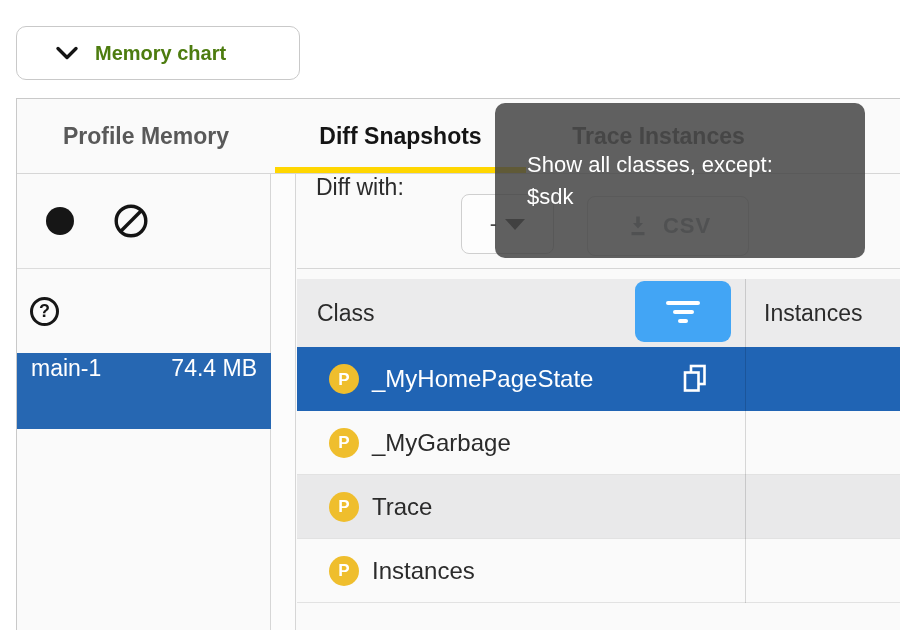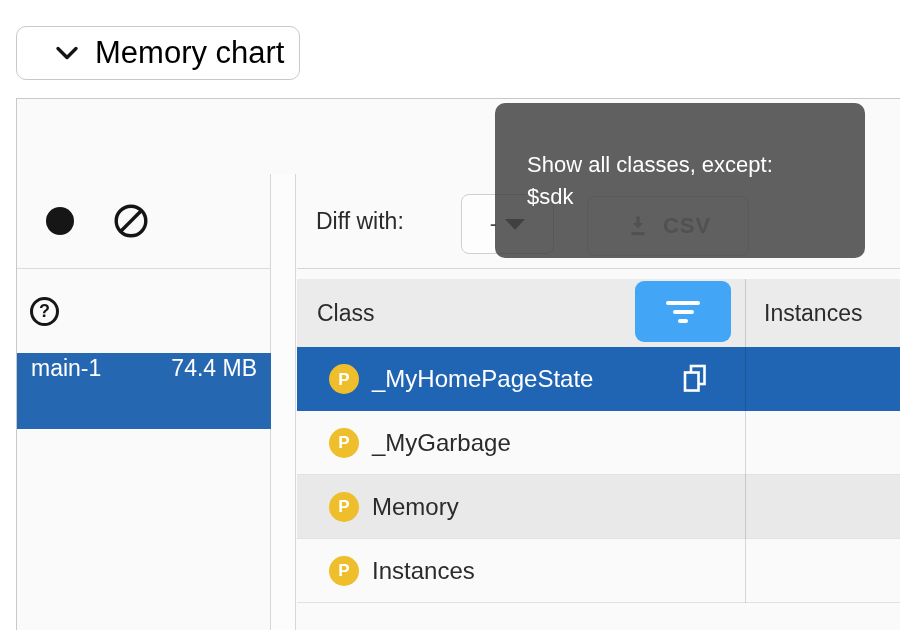--- a/index.html
+++ b/index.html
@@ -4,21 +4,21 @@
 <style>
   html,body{margin:0;padding:0;background:#ffffff;}
   body{width:900px;height:630px;overflow:hidden;font-family:"Liberation Sans",sans-serif;}
   #app{position:relative;width:900px;height:630px;background:#ffffff;}
   #app *{box-sizing:border-box;}
 
   
   .btn-memory{position:absolute;left:16px;top:26px;width:284px;height:54px;background:#fff;
     border:1px solid #c9c9c9;border-radius:10px;display:flex;align-items:center;gap:16px;
     padding-left:38px;cursor:pointer;}
-  .btn-memory .label{font-size:31px;font-weight:400;color:#000000;}
+  .btn-memory .label{font-size:20px;font-weight:700;color:#4d7c0f;}
 
   
   .panel{position:absolute;left:16px;top:98px;width:884px;height:532px;background:#fafafa;
     border-top:1px solid #c9c9c9;border-left:1px solid #c9c9c9;}
 
   
   .tabbar{position:absolute;left:0;top:0;width:884px;height:75px;border-bottom:1px solid #d6d6d6;}
   .tab{position:absolute;top:0;height:74px;display:flex;align-items:center;justify-content:center;
     font-size:23px;font-weight:700;cursor:pointer;}
   .tab-profile{left:0;width:258px;color:#595959;}
@@ -39,21 +39,21 @@
   .snapshot-item{position:absolute;left:0;top:179px;width:254px;height:76px;background:#2667B2;
     color:#ffffff;display:flex;align-items:flex-start;justify-content:space-between;
     padding:2px 14px;font-size:23px;cursor:pointer;}
 
   
   .gutter{position:absolute;left:254px;top:75px;width:25px;height:457px;background:#fcfcfc;border-right:1px solid #d6d6d6;}
 
   
   .right-content{position:absolute;left:280px;top:75px;width:604px;height:457px;}
   .diff-row{position:absolute;left:0;top:0;width:604px;height:95px;border-bottom:1px solid #d6d6d6;
-    display:flex;align-items:center;padding-left:19px;}
+    display:flex;align-items:flex-start;padding-left:19px;}
   .diff-label{font-size:23px;color:#2b2b2b;}
   .dropdown{position:absolute;left:164px;top:20px;width:93px;height:60px;background:#fdfdfd;
     border:1px solid #cfcfcf;border-radius:8px;display:flex;align-items:center;justify-content:center;
     gap:8px;cursor:pointer;}
   .dropdown .value{font-size:22px;color:#4a4a4a;}
   .caret-down{width:0;height:0;border-left:10px solid transparent;border-right:10px solid transparent;
     border-top:11px solid #3f3f3f;}
   .csv-btn{position:absolute;left:290px;top:22px;width:162px;height:60px;border:1px solid #d6d6d6;
     border-radius:8px;background:transparent;display:flex;align-items:center;justify-content:center;
     gap:12px;cursor:pointer;}
@@ -100,20 +100,26 @@
     <span style="display:flex;">
       <svg width="24" height="15" viewBox="0 0 24 15">
           <polyline points="3,2.5 12,11.5 21,2.5" fill="none" stroke="#141414" stroke-width="3.4" stroke-linecap="round" stroke-linejoin="round"></polyline>
         </svg>
     </span>
     <span class="label">Memory chart</span>
   </div>
 
   <div class="panel">
 
+    <div class="tabbar">
+      <div class="tab tab-profile">Profile Memory</div>
+      <div class="tab tab-diff">Diff Snapshots</div>
+      <div class="tab tab-trace">Trace Instances</div>
+      <div class="tab-underline"></div>
+    </div>
 
     <div class="left-list">
       <div class="toolbar-row">
         <button class="icon-btn">
           <span class="record-dot"></span>
         </button>
         <button class="icon-btn">
           <span style="display:flex;">
             <svg width="34" height="34" viewBox="0 0 34 34">
               <circle cx="17" cy="17" r="14.8" fill="none" stroke="#141414" stroke-width="3.4"></circle>
@@ -185,21 +191,21 @@
         <div class="class-row row-plain">
           <span class="p-badge">
               <span>P</span>
             </span>
           <span>_MyGarbage</span>
         </div>
         <div class="class-row row-alt">
           <span class="p-badge">
               <span>P</span>
             </span>
-          <span>Memory</span>
+          <span>Trace</span>
         </div>
         <div class="class-row row-plain">
           <span class="p-badge">
               <span>P</span>
             </span>
           <span>Instances</span>
         </div>
       </div>
     </div>
   </div>

